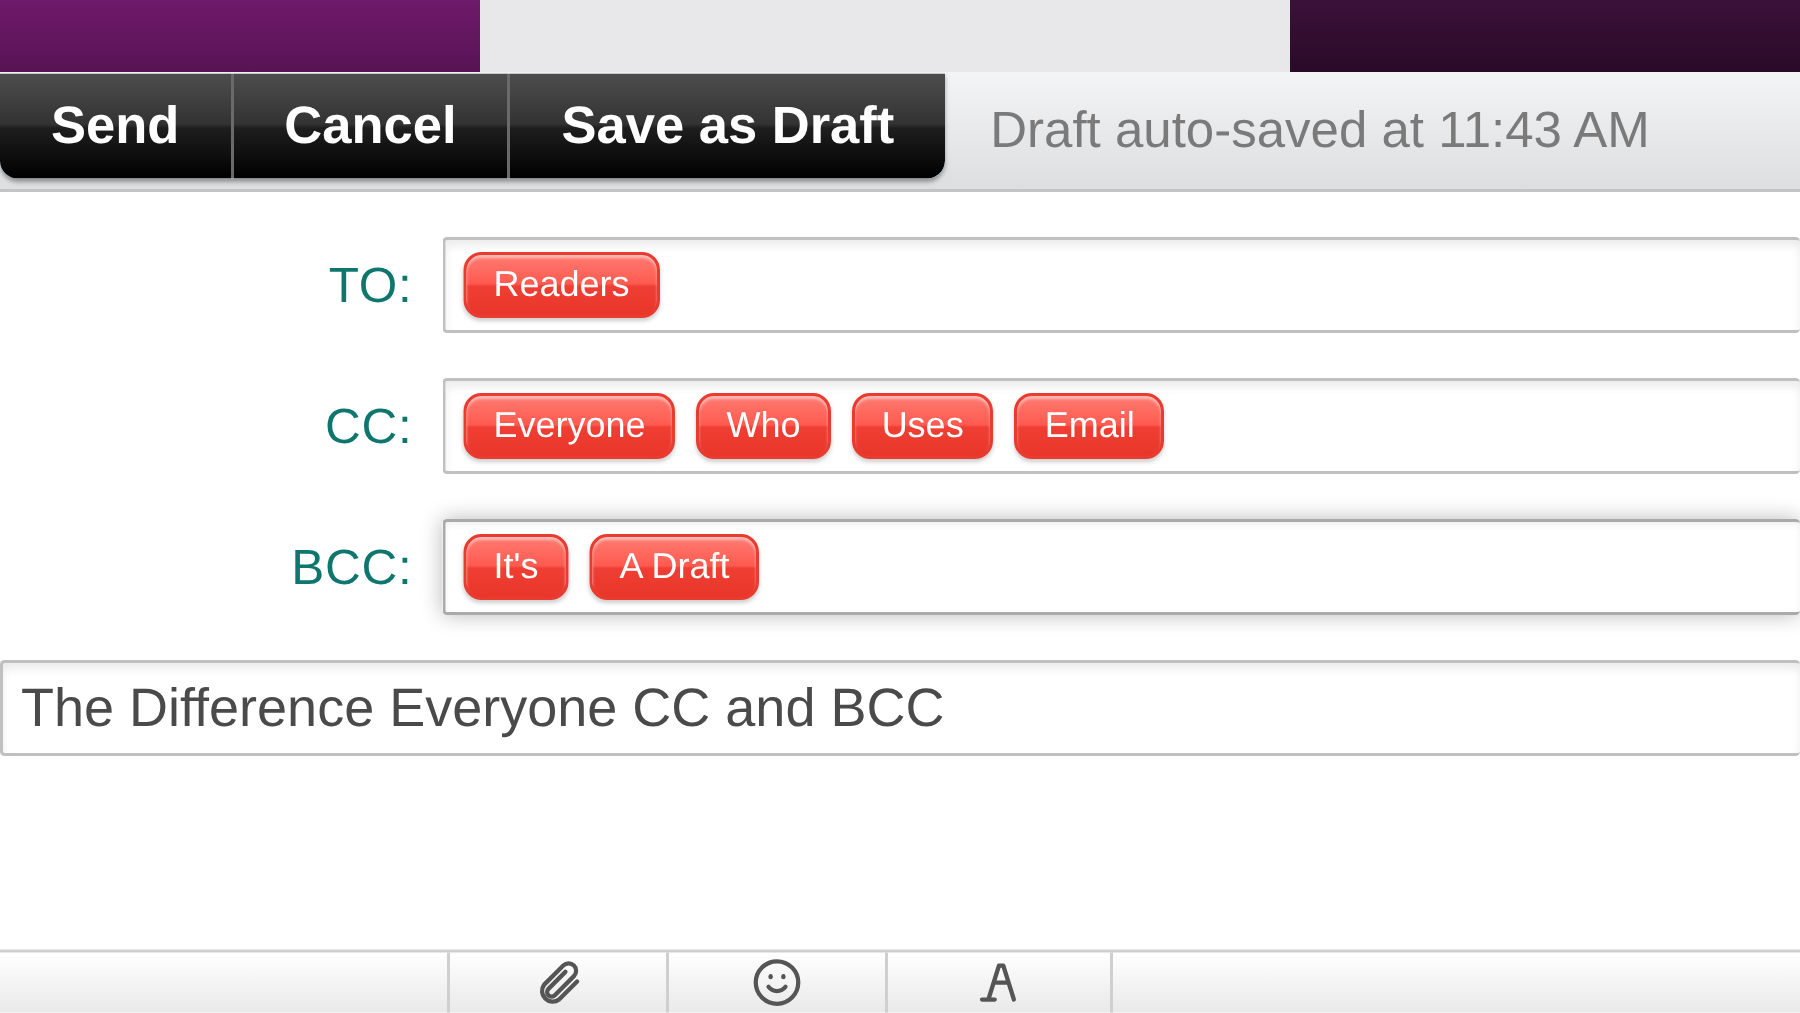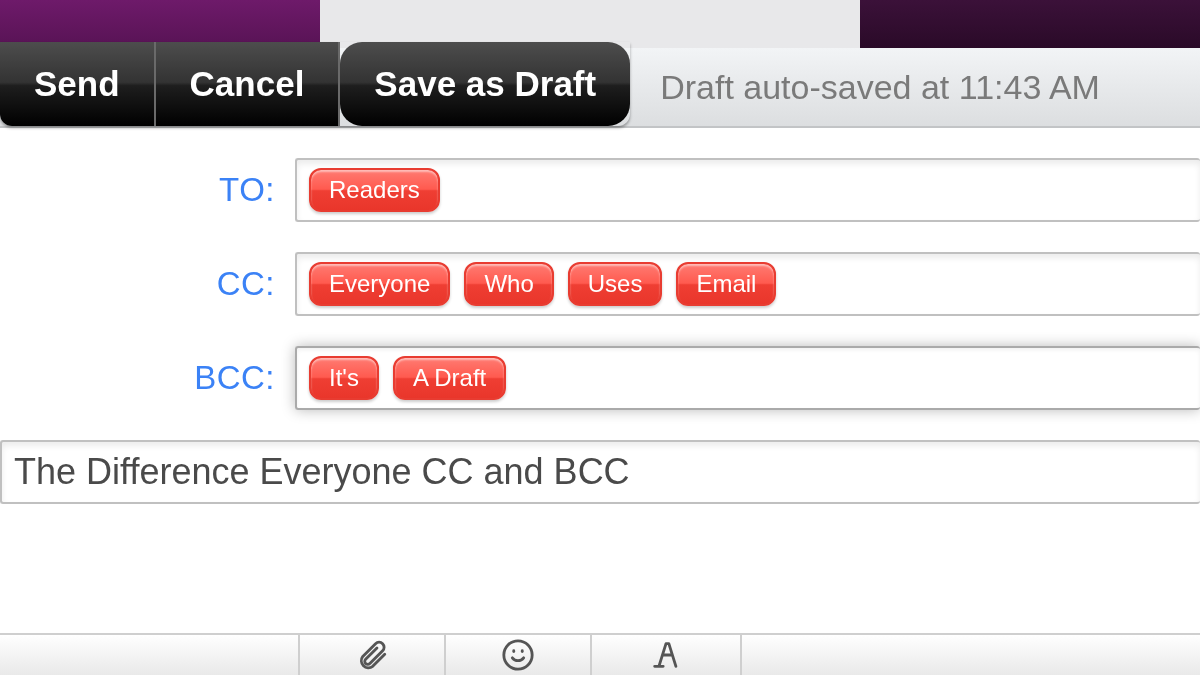--- a/index.html
+++ b/index.html
@@ -43,21 +43,21 @@
     background: linear-gradient(to bottom, #f2f4f6 0%, #dcdee0 100%);
     display: flex;
     align-items: center;
     border-bottom: 2px solid #c2c4c6;
     box-sizing: border-box;
     position: relative;
     padding-left: 0;
   }
   .btn-group {
     display: flex;
-    height: 84px;
+    height: 70px;
     margin-top: -6px;
     border-radius: 0 0 12px 12px;
     overflow: hidden;
     box-shadow: 0 2px 3px rgba(0,0,0,0.35);
     align-items: center;
   }
   .btn {
     display: flex;
     align-items: center;
     justify-content: center;
@@ -67,21 +67,20 @@
     font-weight: bold;
     background: linear-gradient(to bottom, #4d4d4d 0%, #333333 48%, #1e1e1e 52%, #000000 100%);
     border-right: 2px solid #6a6a6a;
     cursor: pointer;
     height: 100%;
     position: relative;
   }
   .btn:last-child {
     border-right: 0;
     border-bottom-right-radius: 12px;
-    border-radius: 22px;
   }
   .btn:first-child {
     border-bottom-left-radius: 0;
   }
 
   .autosave {
     color: #7a7a7a;
     font-size: 34px;
     margin-left: 30px;
     white-space: nowrap;
@@ -97,21 +96,21 @@
   .field-row {
     display: flex;
     align-items: center;
     margin-bottom: 30px;
   }
   .field-label {
     width: 295px;
     text-align: right;
     padding-right: 20px;
     font-size: 33px;
-    color: #3b82f6;
+    color: #0f766e;
     box-sizing: border-box;
     letter-spacing: 0.5px;
   }
   .field-input {
     flex: 1;
     min-height: 64px;
     border: 2px solid #c0c0c0;
     border-right: none;
     border-radius: 3px;
     box-shadow: inset 0 4px 6px rgba(0,0,0,0.08);

